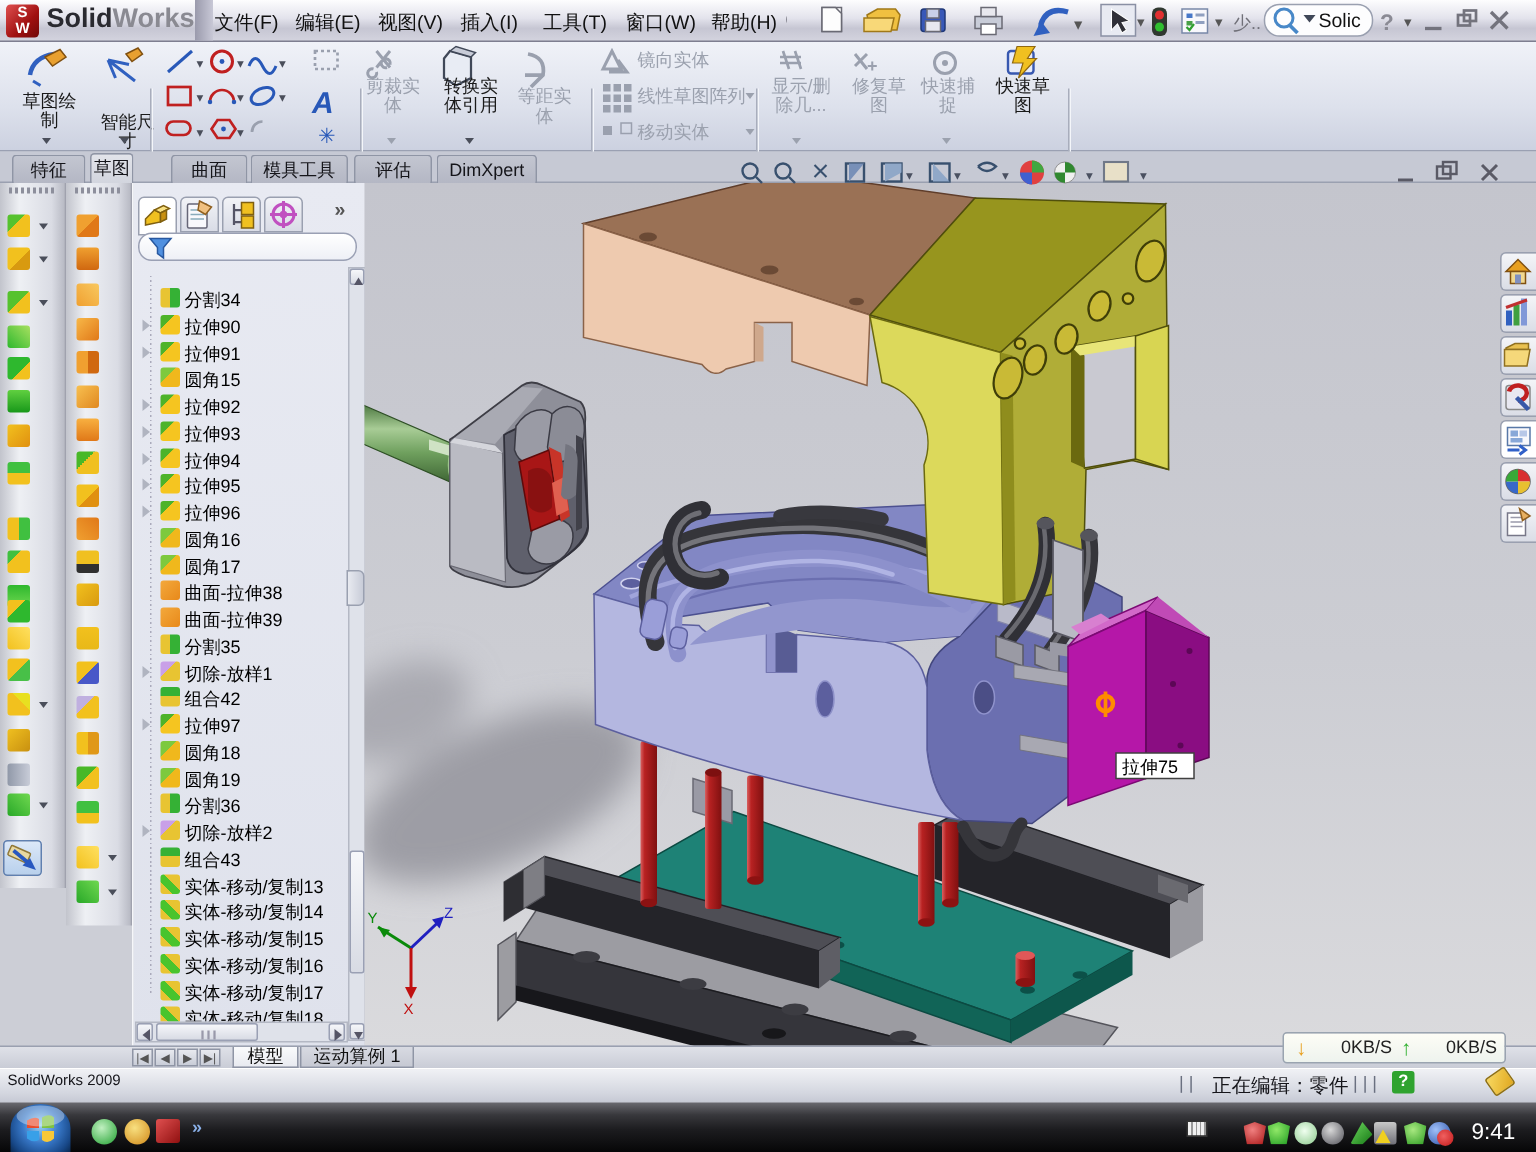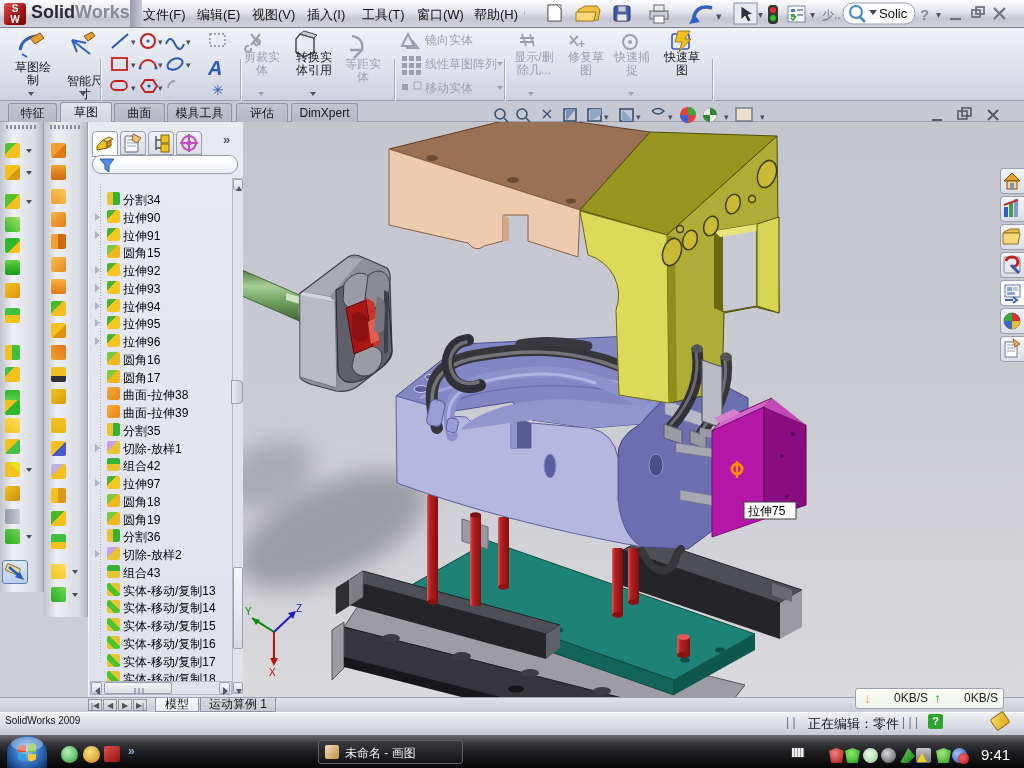--- a/index.html
+++ b/index.html
@@ -227,21 +227,21 @@
 <div class="abs dar darg" style="left:628px;top:64px"></div>
 <div class="vsep abs" style="left:100px"></div>
 <div class="vsep abs" style="left:240px"></div>
 <div class="vsep abs" style="left:394px"></div>
 <div class="vsep abs" style="left:504px"></div>
 <div class="vsep abs" style="left:712px"></div>
 </div>
 
 <div class="abs" id="tabrow"></div>
 <div class="abs ctab" style="left:8px;width:49px">特征</div>
-<div class="abs ctab act" style="left:60px;width:52px">草图</div>
+<div class="abs ctab act" style="left:60px;width:29px">草图</div>
 <div class="abs ctab" style="left:114px;width:51px">曲面</div>
 <div class="abs ctab" style="left:167px;width:65px">模具工具</div>
 <div class="abs ctab" style="left:236px;width:52px">评估</div>
 <div class="abs ctab" style="left:291px;width:67px">DimXpert</div>
 
 <div class="abs" id="strip1">
       <div class="abs grip"></div>
       <div id="s1icons">
         <div class="lic" style="left:5px;top:21px;background:linear-gradient(135deg,#56c22e 40%,#f2c11e 40%)"></div>
         <div class="lic" style="left:5px;top:43px;background:linear-gradient(135deg,#f2c11e 55%,#d89a10 55%)"></div>
@@ -797,21 +797,20 @@
 <path d="M1,-8 Q6,-11 9,-8 L9,-1 L1,-1 Z" fill="#7ec242"></path>
 <path d="M-9,1 L-1,1 L-1,7 Q-5,9 -9,6 Z" fill="#38a0e8"></path>
 <path d="M1,1 L9,1 L9,6 Q5,10 1,7 Z" fill="#f8c838"></path>
 </g>
 <ellipse cx="20" cy="8" rx="16" ry="7" fill="#ffffff" opacity="0.35"></ellipse>
 </svg></div>
 <div class="abs" style="left:61px;top:746px;width:17px;height:17px;border-radius:50%;background:radial-gradient(circle at 40% 35%,#c0f0c0,#20a030)"></div>
 <div class="abs" style="left:83px;top:746px;width:17px;height:17px;border-radius:50%;background:radial-gradient(circle at 40% 35%,#f8e080,#d08818)"></div>
 <div class="abs" style="left:104px;top:746px;width:16px;height:16px;border-radius:2px;background:linear-gradient(135deg,#e05050,#901010)"></div>
 <div class="abs" style="left:128px;top:744px;color:#8ab0e8;font-size:12px;font-weight:bold">»</div>
-<div class="abs tbtn" style="left:318px;width:145px"><span style="display:inline-block;width:14px;height:14px;background:linear-gradient(135deg,#f0e0c0,#c09040);border-radius:2px;margin:4px 6px -2px 6px"></span>未命名 - 画图</div>
 <div class="abs" style="left:791px;top:747px;width:14px;height:11px;background:repeating-linear-gradient(90deg,#f0f0f0 0 2px,#999 2px 3px);border:1px solid #333"></div>
 <div class="abs tray" style="left:829px;background:radial-gradient(circle at 40% 35%,#f08080,#a81414);clip-path:polygon(50% 0,100% 18%,85% 100%,15% 100%,0 18%)"></div>
 <div class="abs tray" style="left:845px;background:radial-gradient(circle at 40% 35%,#90e868,#1d9a20);clip-path:polygon(50% 0,100% 18%,85% 100%,15% 100%,0 18%)"></div>
 <div class="abs tray" style="left:863px;background:radial-gradient(circle at 45% 40%,#f0fff0,#8ac88a);border-radius:50%"></div>
 <div class="abs tray" style="left:881px;background:radial-gradient(circle at 40% 35%,#d8d8d8,#505058);border-radius:50%"></div>
 <div class="abs tray" style="left:900px;background:linear-gradient(135deg,#70d860,#157815);clip-path:polygon(0 100%,55% 0,100% 55%,55% 100%)"></div>
 <div class="abs tray" style="left:916px;background:linear-gradient(#c8c8c8,#707078);border-radius:2px"></div>
 <div class="abs" style="left:917px;top:753px;width:0;height:0;border-left:5px solid transparent;border-right:5px solid transparent;border-bottom:9px solid #f0d020"></div>
 <div class="abs tray" style="left:936px;background:radial-gradient(circle at 40% 35%,#a8e880,#2a9a20);clip-path:polygon(50% 0,100% 18%,85% 100%,15% 100%,0 18%)"></div>
 <div class="abs tray" style="left:952px;background:radial-gradient(circle at 35% 35%,#a0c0f8,#2850a8);border-radius:50%"></div>

